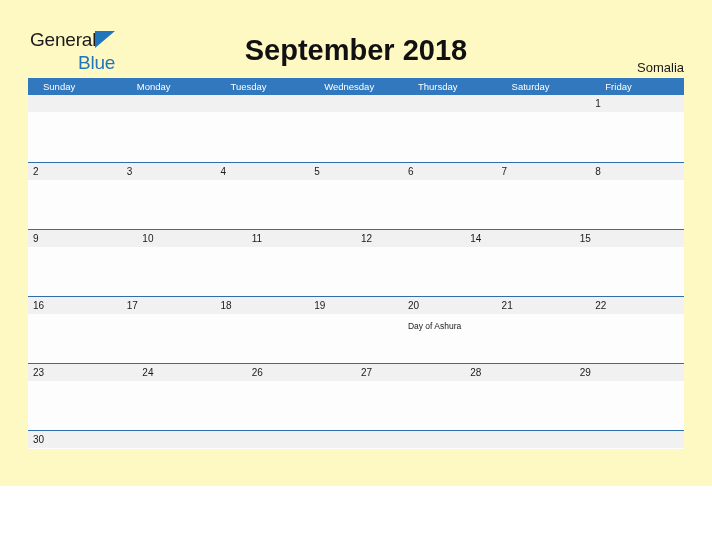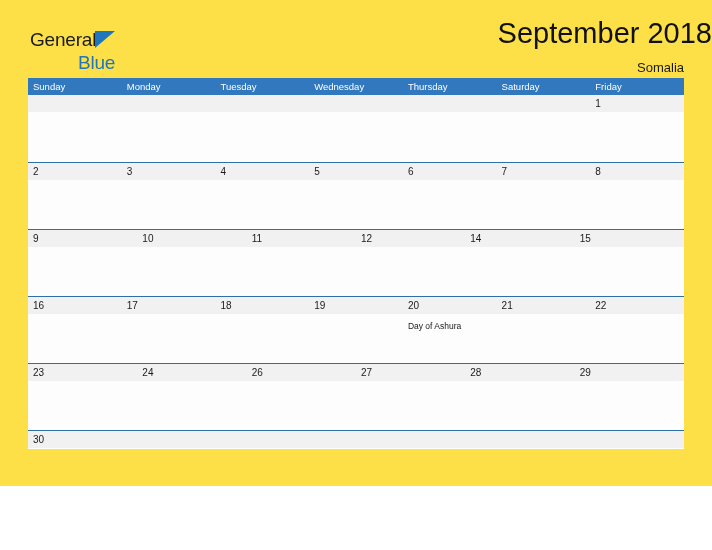--- a/index.html
+++ b/index.html
@@ -12,21 +12,21 @@
     height: 550px;
     background: #ffffff;
     font-family: "Liberation Sans", sans-serif;
     -webkit-font-smoothing: antialiased;
     overflow: hidden;
   }
   .page {
     position: relative;
     width: 712px;
     height: 486px;
-    background: #fde047;
+    background: #fef9c3;
     box-sizing: border-box;
   }
 
   
   .top-bar {
     position: absolute;
     left: 0;
     top: 0;
     width: 712px;
     height: 78px;
@@ -63,25 +63,25 @@
     top: 23px;
     font-size: 19px;
     color: #1F76BC;
     letter-spacing: -0.2px;
     line-height: 19px;
     font-family: "Liberation Sans", sans-serif;
   }
   .cal-title {
     position: absolute;
     left: 0;
-    top: 16px;
+    top: 33px;
     width: 712px;
-    text-align: right;
+    text-align: center;
     font-size: 29px;
-    font-weight: 400;
+    font-weight: 700;
     color: #111111;
     letter-spacing: 0px;
     line-height: 34px;
   }
   .cal-region {
     position: absolute;
     right: 28px;
     top: 60px;
     font-size: 13px;
     color: #1a1a1a;
@@ -98,21 +98,21 @@
   }
   .weekday-row {
     display: flex;
     width: 656px;
     height: 17px;
     background: #3178BE;
   }
   .weekday {
     flex: 1 1 0;
     box-sizing: border-box;
-    padding-left: 5px;
+    padding-left: 15px;
     font-size: 9.5px;
     color: #ffffff;
     line-height: 17px;
     white-space: nowrap;
     overflow: hidden;
   }
 
   .week-row {
     position: relative;
     display: flex;

